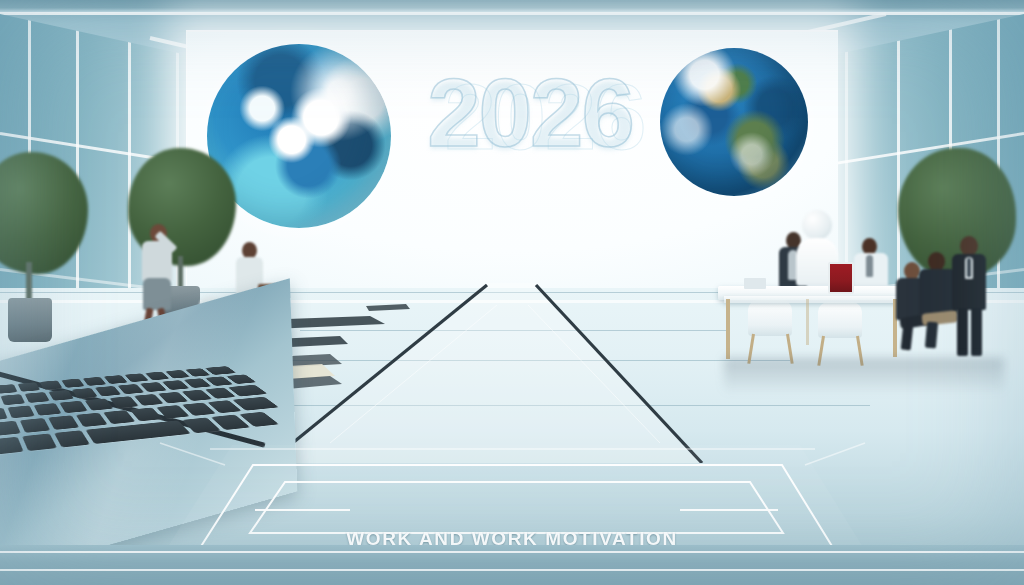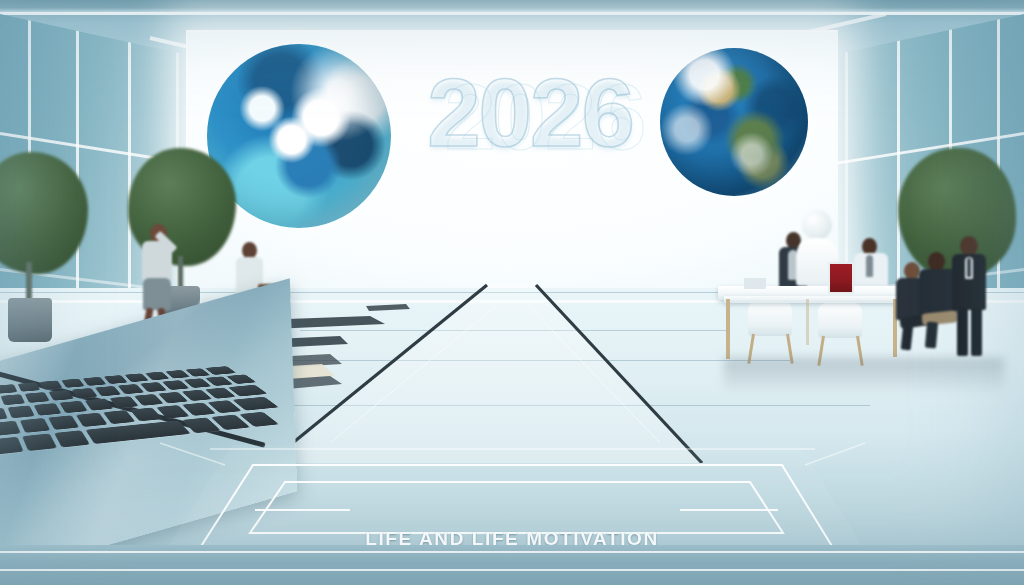--- a/index.html
+++ b/index.html
@@ -434,21 +434,21 @@
 
       <polygon points="285,47 750,47 783,98 250,98" fill="none" stroke="rgba(255,255,255,0.95)" stroke-width="2"></polygon>
 
       <line x1="255" y1="75" x2="350" y2="75" stroke="rgba(255,255,255,0.95)" stroke-width="2"></line>
       <line x1="680" y1="75" x2="778" y2="75" stroke="rgba(255,255,255,0.95)" stroke-width="2"></line>
 
       <line x1="210" y1="14" x2="815" y2="14" stroke="rgba(255,255,255,0.55)" stroke-width="1.5"></line>
       <line x1="160" y1="8" x2="225" y2="30" stroke="rgba(255,255,255,0.5)" stroke-width="1.5"></line>
       <line x1="865" y1="8" x2="805" y2="30" stroke="rgba(255,255,255,0.5)" stroke-width="1.5"></line>
     </svg>
-    <div class="banner-text">LIFE AND LIFE MOTIVATION</div>
+    <div class="banner-text">WORK AND WORK MOTIVATION</div>
   </div>
 
   <div class="bottom-strip">
     <div class="ln" style="top:6px;"></div>
     <div class="ln" style="top:24px;"></div>
   </div>
 
   <div class="vignette"></div>
 </div>
 

